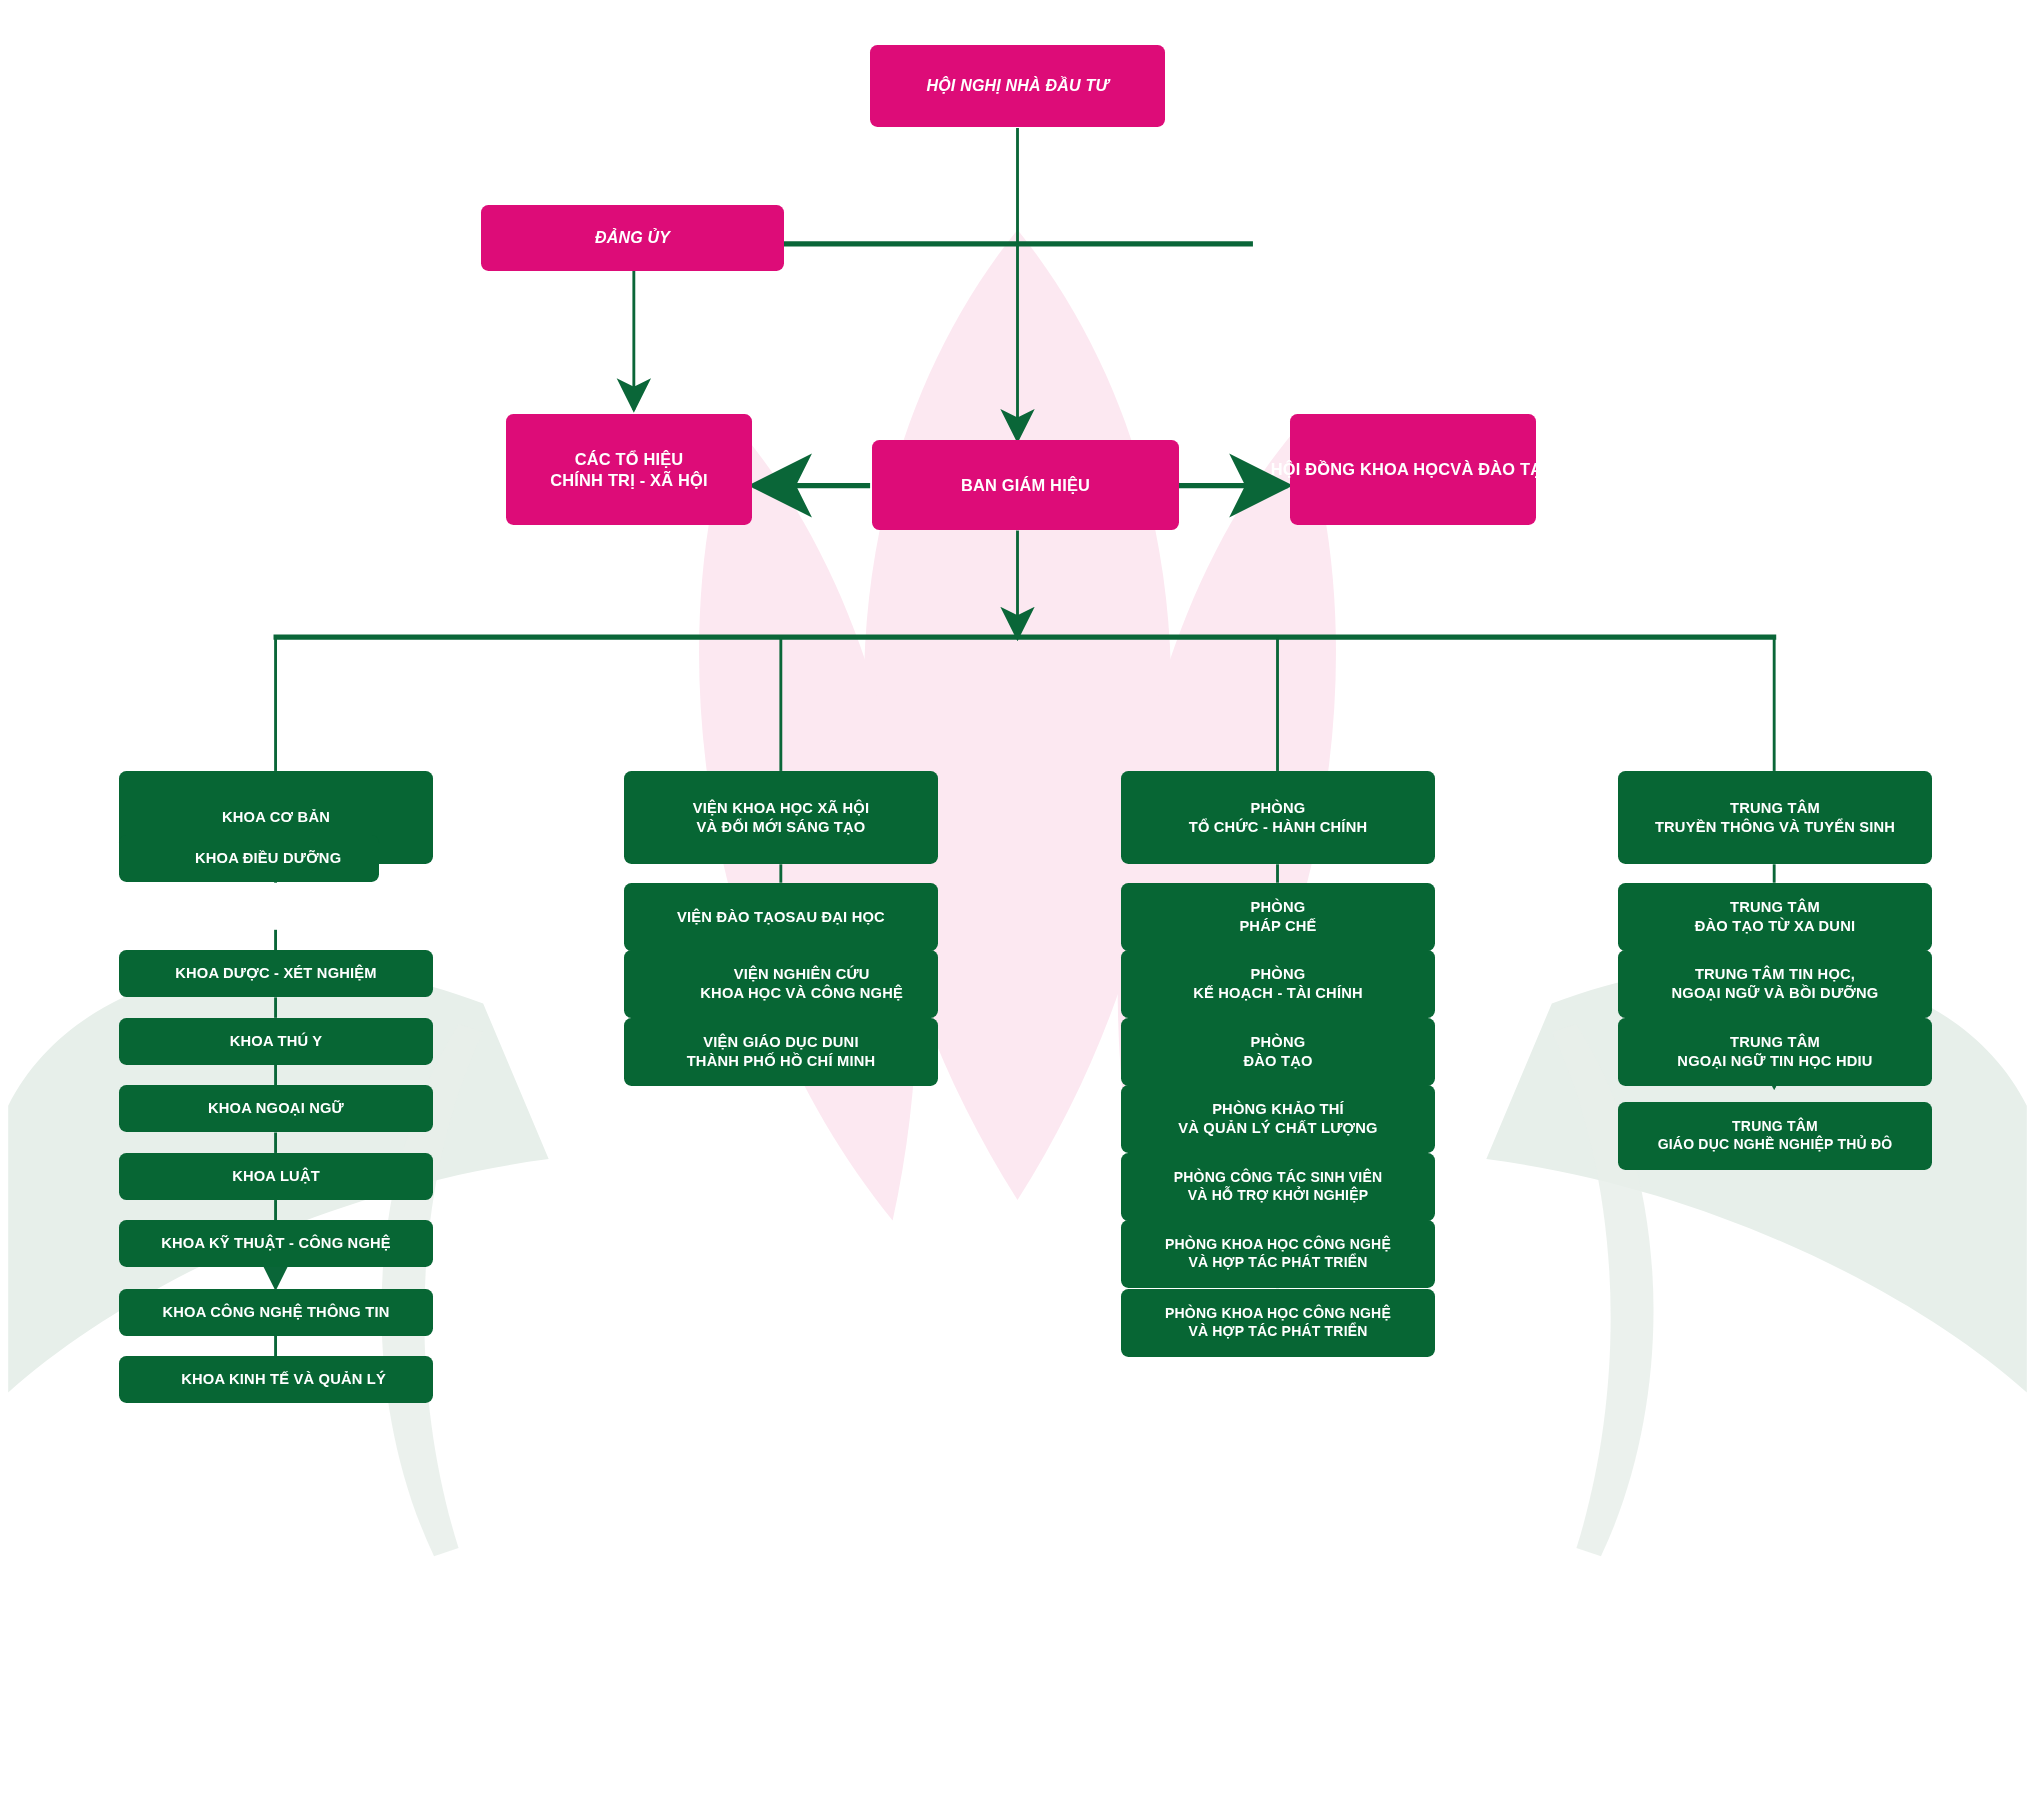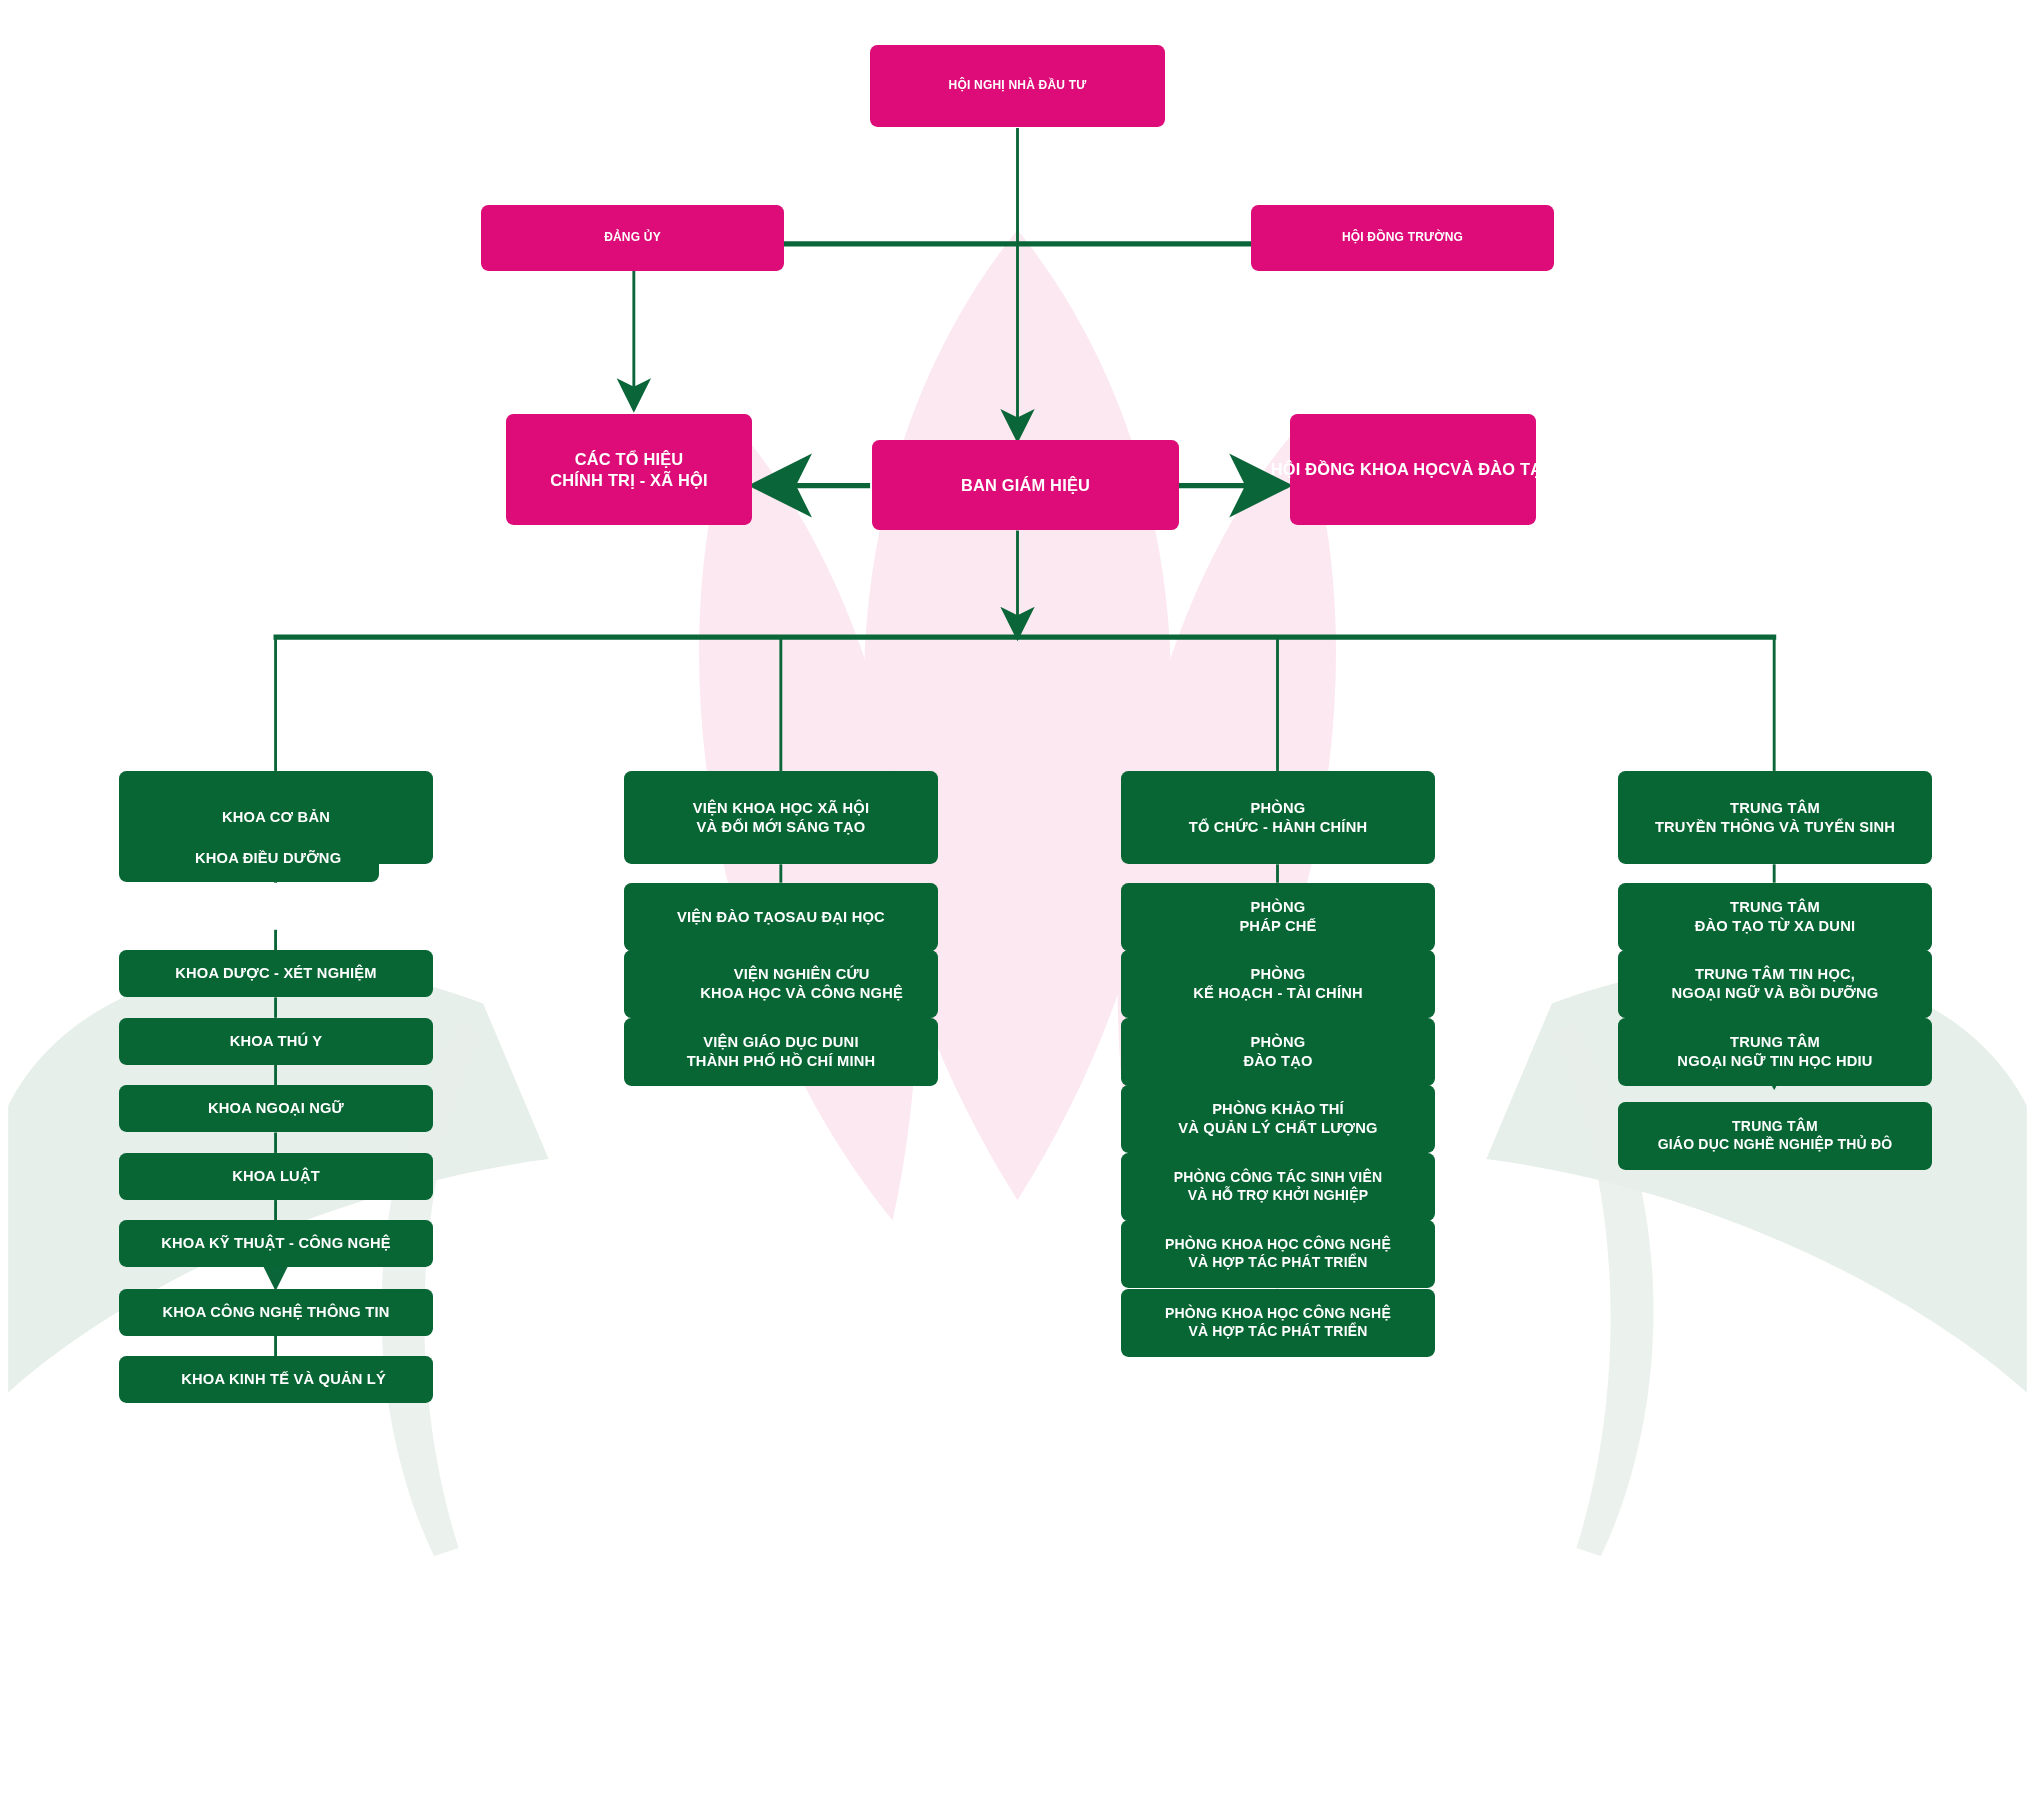--- a/index.html
+++ b/index.html
@@ -9,21 +9,21 @@
   #bg{z-index:0;}
   #wires{z-index:1;pointer-events:none;}
   #boxlayer{position:absolute;left:0;top:0;width:2035px;height:1799px;z-index:2;}
 
   .node{position:absolute;display:flex;align-items:center;justify-content:center;
         border-radius:7.4px;box-sizing:border-box;text-align:center;color:#ffffff;
         font-weight:700;letter-spacing:0.2px;line-height:1.28;padding:2.5px 5.7px;}
   .node.pink{background:#dd0c78;}
   .node.green{background:#076634;}
   .node .ln{display:block;white-space:nowrap;}
-  .t-lg{font-size:12px;}
+  .t-lg{font-size:16px;font-style:italic;}
   .t-md{font-size:16.4px;}
   .t-sm{font-size:14.7px;}
   .t-xs{font-size:14px;}
 </style>
 </head>
 <body>
 
 <div id="stage">
 
   <svg id="bg" viewBox="0 0 4970 4392" xmlns="http://www.w3.org/2000/svg">
@@ -99,23 +99,20 @@
 
   <div id="boxlayer">
 
     <div class="node pink t-lg" style="left:870px;top:45px;width:295px;height:82px;">
       <span class="ln">HỘI NGHỊ NHÀ ĐẦU TƯ</span>
     </div>
 
     <div class="node pink t-lg" style="left:481px;top:205px;width:303px;height:66px;">
       <span class="ln">ĐẢNG ỦY</span>
     </div>
-    <div class="node pink t-lg" style="left:1251px;top:205px;width:303px;height:66px;">
-      <span class="ln">HỘI ĐỒNG TRƯỜNG</span>
-    </div>
 
     <div class="node pink t-md" style="left:506px;top:414px;width:246px;height:111px;flex-direction:column;">
       <span class="ln">CÁC TỔ HIỆU</span>
       <span class="ln">CHÍNH TRỊ - XÃ HỘI</span>
     </div>
     <div class="node pink t-md" style="left:872px;top:440px;width:307px;height:90px;">
       <span class="ln">BAN GIÁM HIỆU</span>
     </div>
     <div class="node pink t-md" style="left:1290px;top:414px;width:246px;height:111px;flex-direction:row;">
       <span class="ln">HỘI ĐỒNG KHOA HỌC</span>

